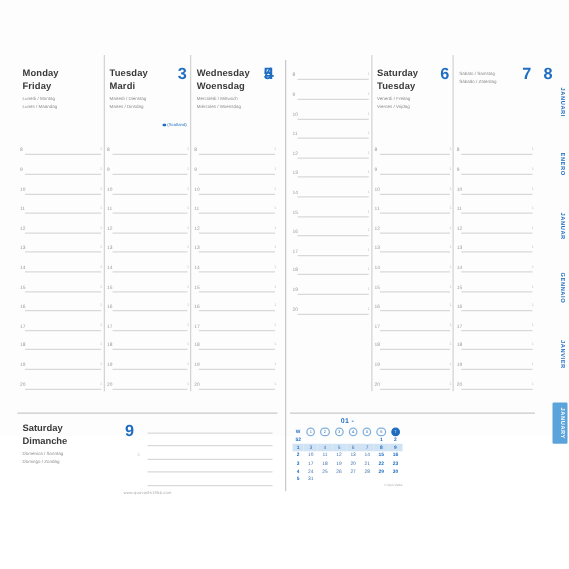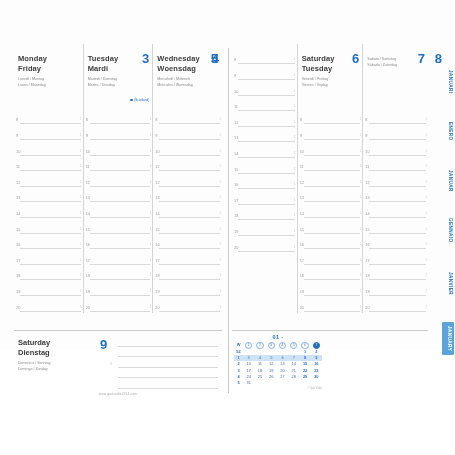--- a/index.html
+++ b/index.html
@@ -365,21 +365,21 @@
       </div>
 
       <div class="daynum" style="right:4px;top:8px;">5</div>
 
       <div class="band">
         <div class="band-top"></div>
         <div class="sunday">
           <div class="sun-num">9</div>
           <div class="sun-name">
             <span>Saturday</span>
-            <span>Dienstag</span>
+            <span>Dimanche</span>
           </div>
           <div class="sun-sub">
             <span>Domenica / Sonntag</span>
             <span>Domingo / Zondag</span>
           </div>
         </div>
         <div class="sunlines">
           <div class="sunline"></div>
           <div class="sunline"></div>
           <div class="sunline">

